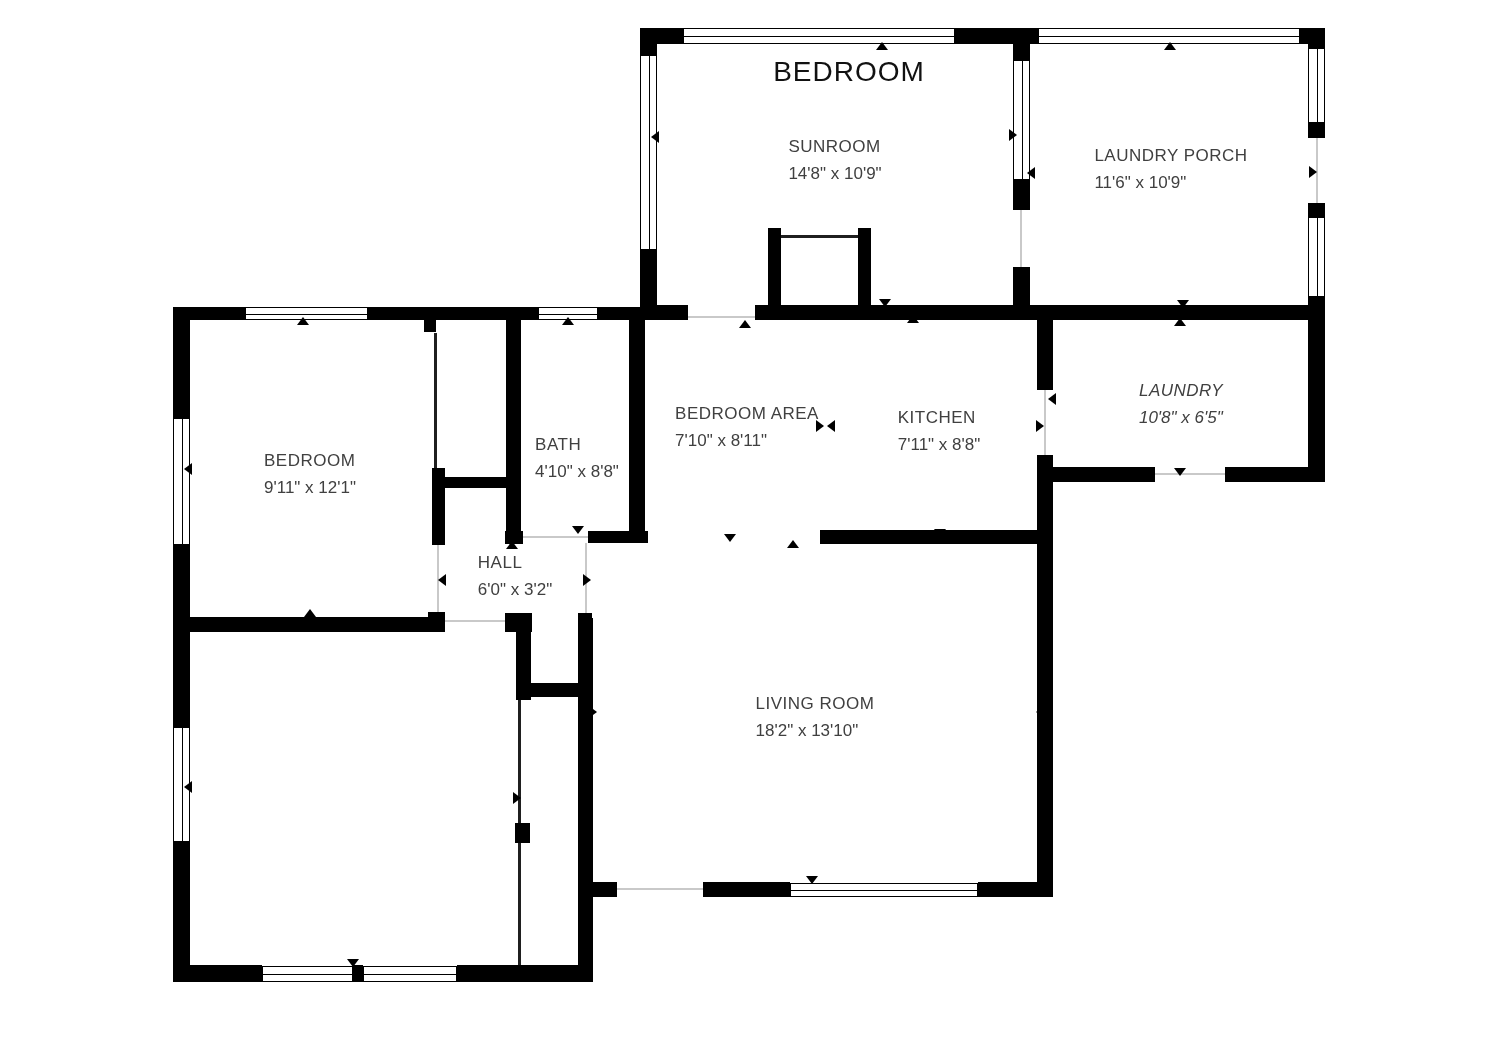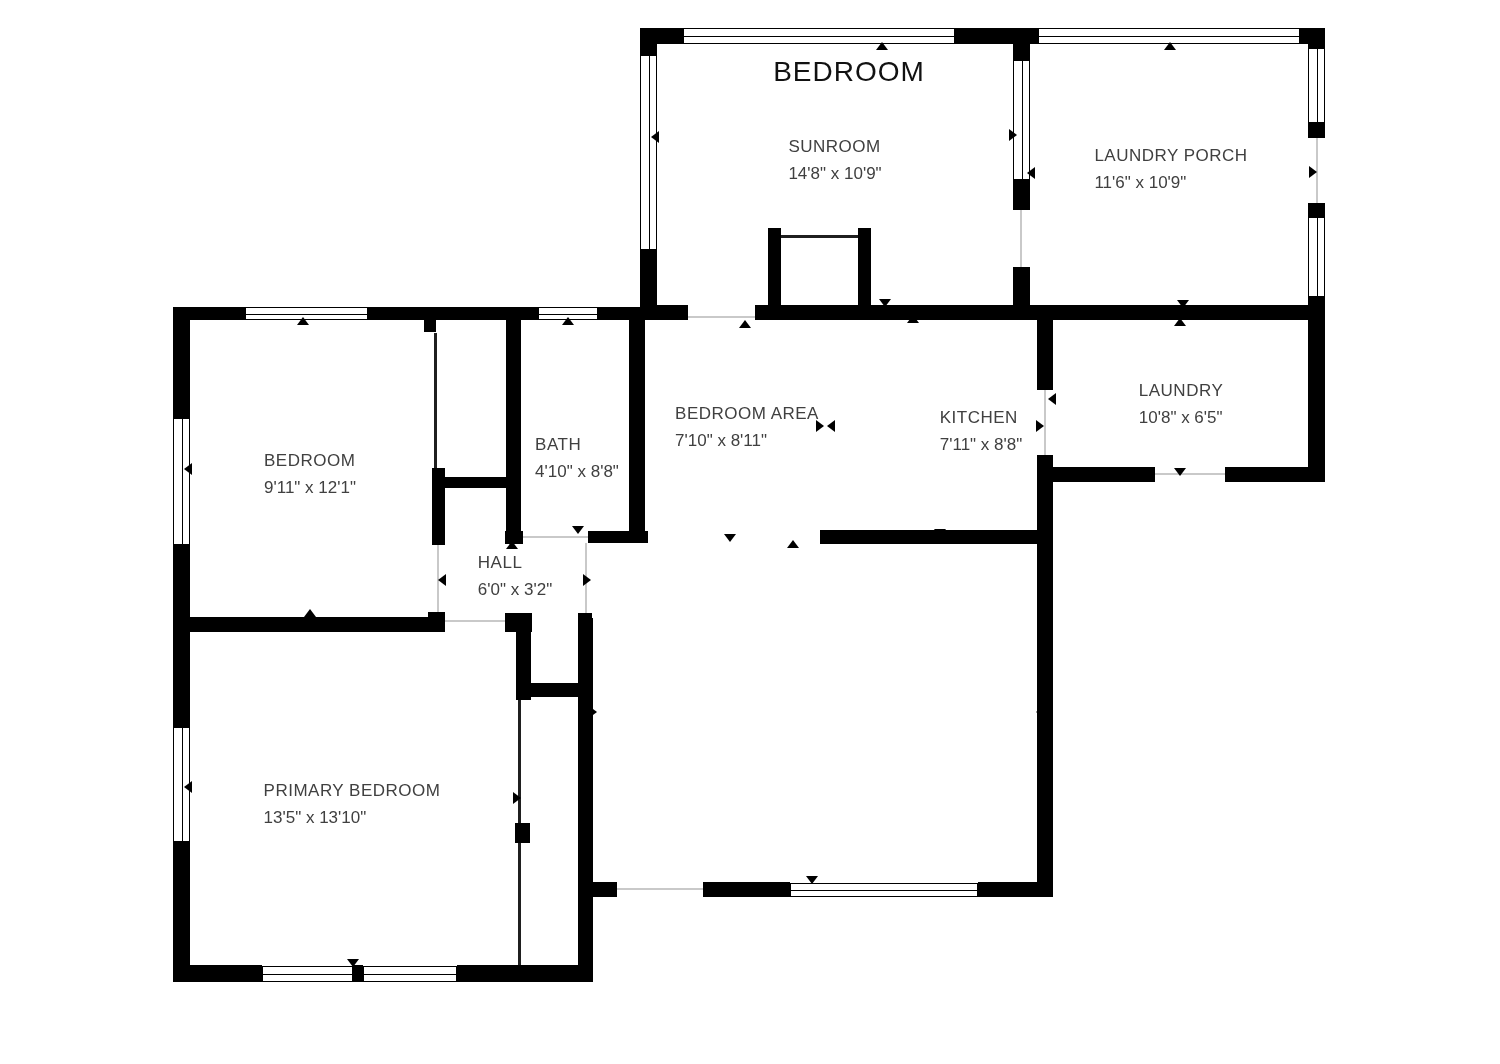--- a/index.html
+++ b/index.html
@@ -191,29 +191,29 @@
       <span class="room-dims">9'11" x 12'1"</span>
     </div>
     <div class="room-label" style="left: 577px; top: 458px;">
       <span class="room-name">BATH</span>
       <span class="room-dims">4'10" x 8'8"</span>
     </div>
     <div class="room-label" style="left: 747px; top: 427px;">
       <span class="room-name">BEDROOM AREA</span>
       <span class="room-dims">7'10" x 8'11"</span>
     </div>
-    <div class="room-label" style="left: 981px; top: 431px;">
+    <div class="room-label" style="left: 939px; top: 431px;">
       <span class="room-name">KITCHEN</span>
       <span class="room-dims">7'11" x 8'8"</span>
     </div>
-    <div class="room-label" style="left: 1181px; top: 404px;">
+    <div class="room-label" style="left: 1181px; top: 404px; font-style: italic;">
       <span class="room-name">LAUNDRY</span>
       <span class="room-dims">10'8" x 6'5"</span>
     </div>
     <div class="room-label" style="left: 515px; top: 576px;">
       <span class="room-name">HALL</span>
       <span class="room-dims">6'0" x 3'2"</span>
     </div>
-    <div class="room-label" style="left: 352px; top: 804px;">
-      <span class="room-name">PRIMARY BEDROOM</span>
-      <span class="room-dims">13'5" x 13'10"</span>
+    <div class="room-label" style="left: 815px; top: 717px;">
+      <span class="room-name">LIVING ROOM</span>
+      <span class="room-dims">18'2" x 13'10"</span>
     </div>
   </div>
 
 </body></html>

